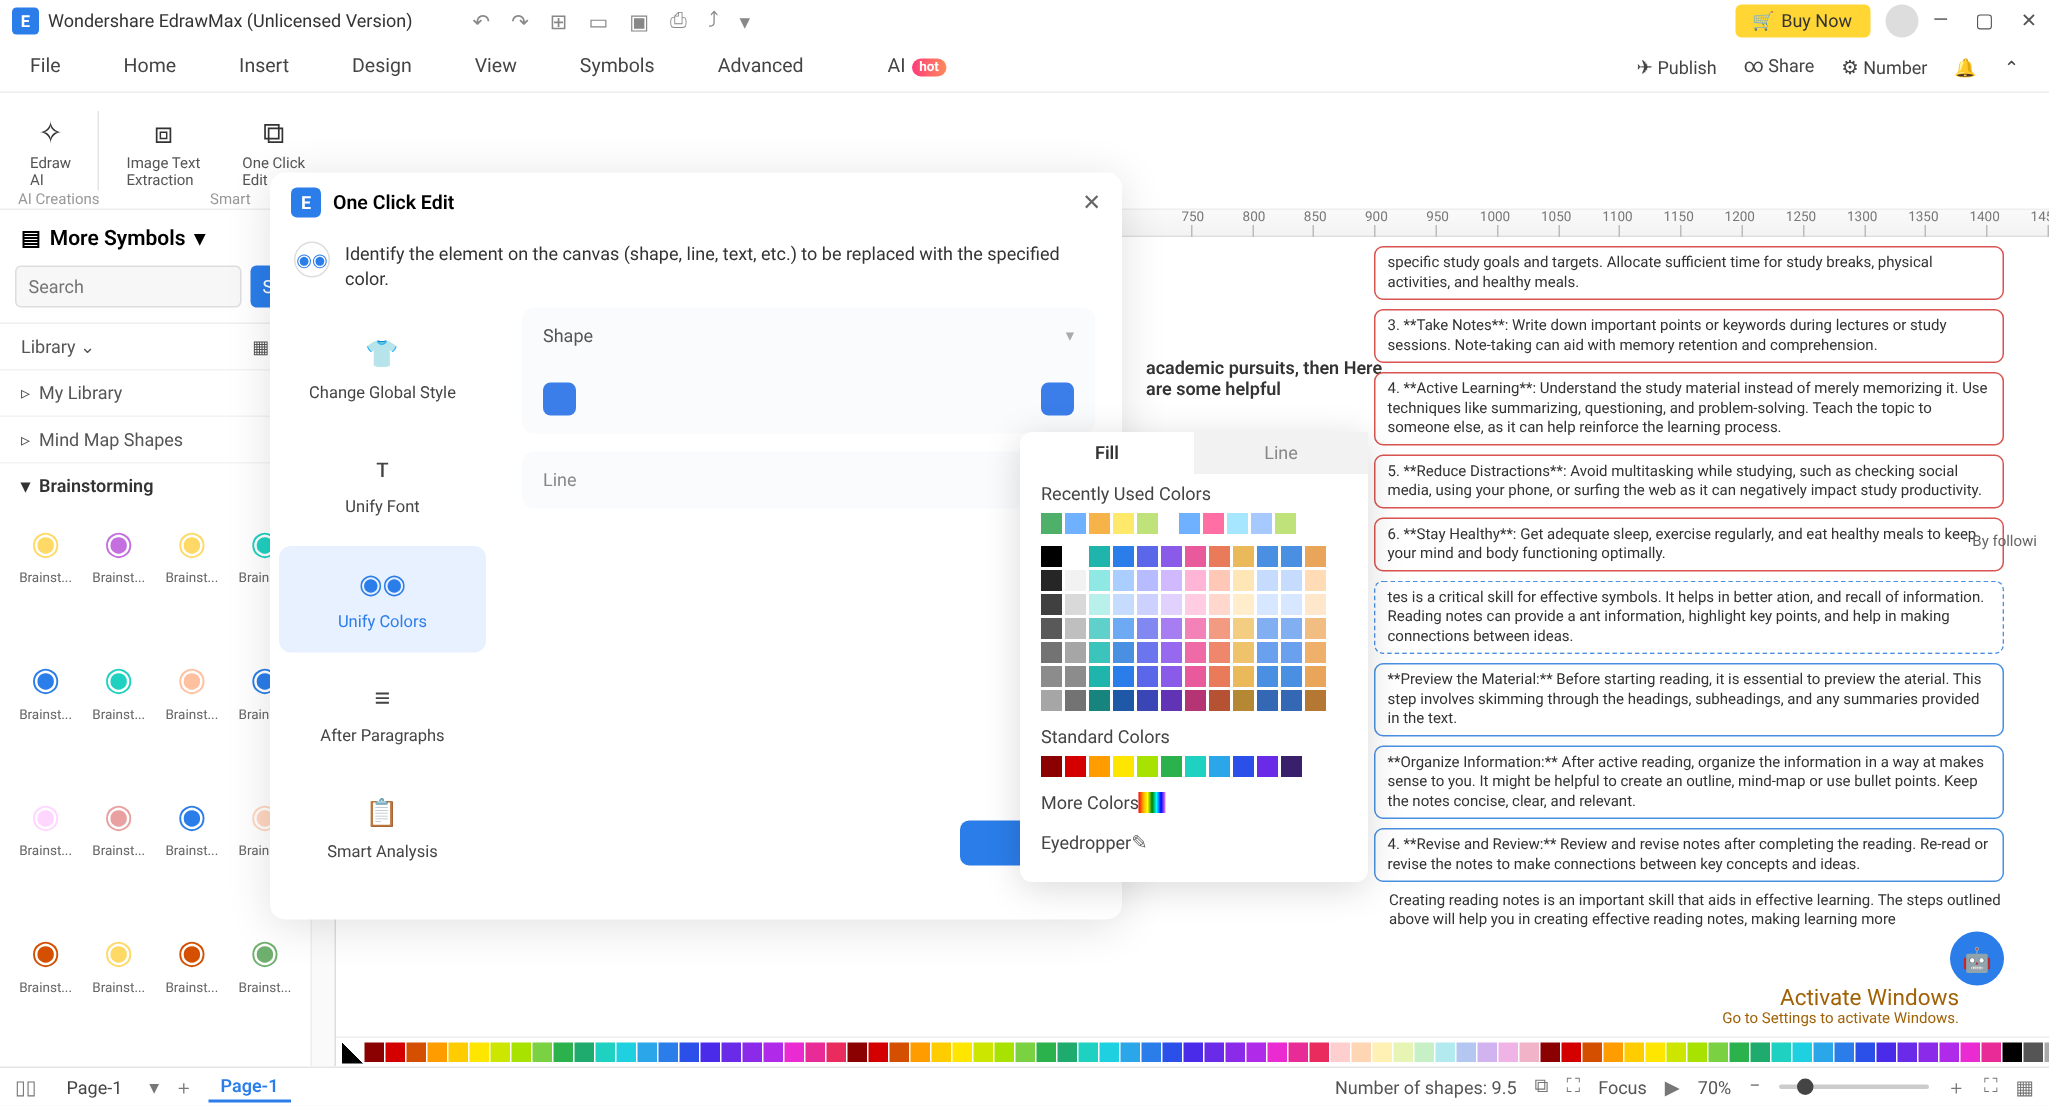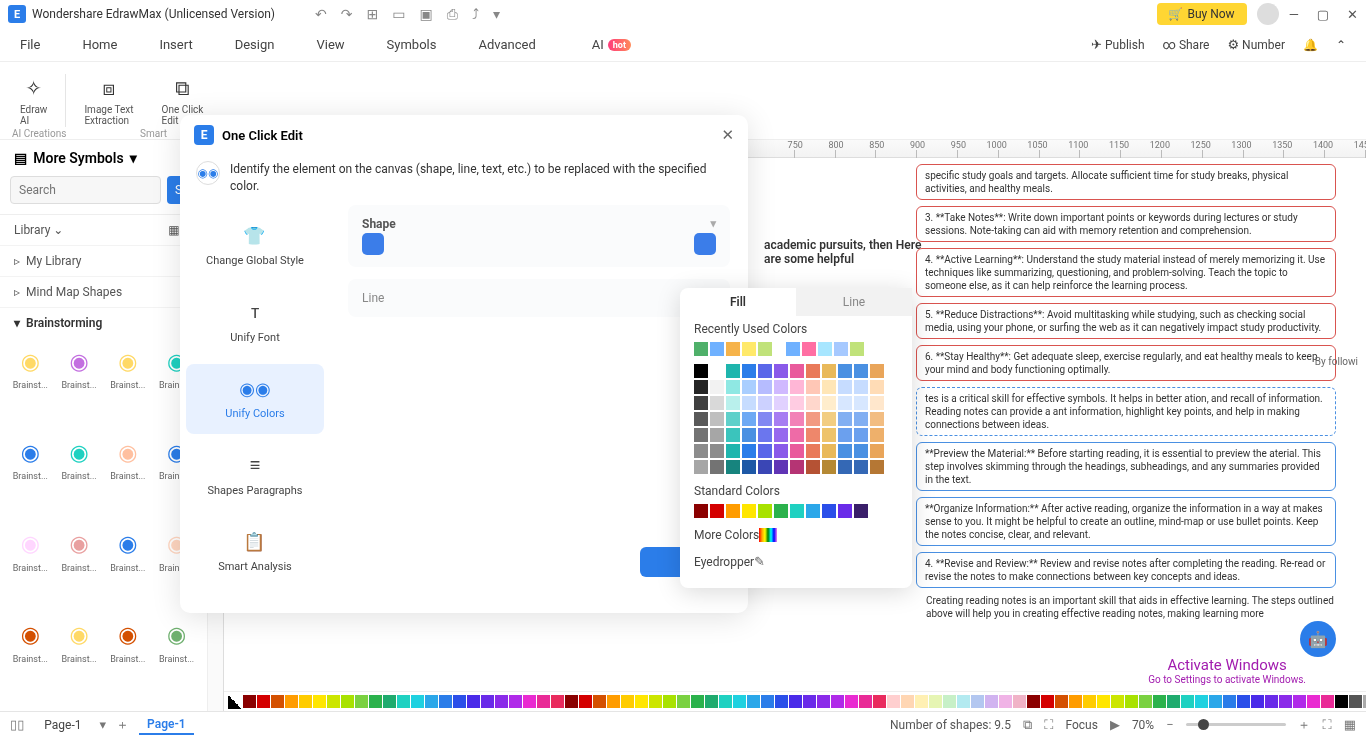--- a/index.html
+++ b/index.html
@@ -72,21 +72,21 @@
 .dialog .dlg-head .title { font-size: 13px; font-weight: 600; }
 .dialog .dlg-head .close { margin-left: auto; font-size: 15px; color: #666; cursor: pointer; }
 .dialog .desc-row { display: flex; padding: 6px 16px 10px; gap: 10px; font-size: 12px; color: #333; line-height: 1.4; }
 .dialog .desc-row .bot { width: 24px; height: 24px; border: 1px solid #ddd; border-radius: 50%; display: flex; align-items: center; justify-content: center; color: #2b7de9; flex: 0 0 auto; font-size: 12px; }
 .dialog .body { display: flex; flex: 1; }
 .dialog .side { width: 150px; display: flex; flex-direction: column; padding: 6px; gap: 6px; }
 .dialog .side .s-item { display: flex; flex-direction: column; align-items: center; justify-content: center; padding: 14px 6px; font-size: 11px; color: #444; border-radius: 8px; gap: 8px; }
 .dialog .side .s-item.active { background: #e8f1ff; color: #2b7de9; }
 .dialog .side .s-item .sic { font-size: 18px; }
 .dialog .main { flex: 1; padding: 0 18px 18px 18px; display: flex; flex-direction: column; gap: 12px; }
-.dialog .card { background: #fafbfc; border-radius: 8px; padding: 12px 14px; display: flex; flex-direction: column; gap: 2px; font-weight: bold; }
+.dialog .card { background: #fafbfc; border-radius: 8px; padding: 12px 14px; display: flex; flex-direction: column; gap: 24px; }
 .dialog .card .top { display: flex; align-items: center; justify-content: space-between; }
 .dialog .card .label { font-size: 12px; color: #555; }
 .dialog .card .drop { color: #aaa; font-size: 11px; }
 .dialog .swatch-row { display: flex; justify-content: space-between; }
 .dialog .swatch { width: 22px; height: 22px; background: #3b7de9; border-radius: 5px; }
 .dialog .line-card { background: #fafbfc; border-radius: 8px; padding: 12px 14px; font-size: 12px; color: #888; }
 .dialog .footer { display: flex; justify-content: flex-end; padding: 0 18px 18px; }
 .dialog .start-btn { background: #2b7de9; width: 72px; height: 30px; border-radius: 6px; }
 
 
@@ -114,21 +114,21 @@
 .statusbar .pg.inactive { color: #444; font-weight: 400; border: none; }
 .statusbar .spacer { flex: 1; }
 .statusbar .slider { width: 100px; height: 3px; background: #ccc; border-radius: 2px; position: relative; }
 .statusbar .slider::before { content:''; position:absolute; left: 12px; top: -4px; width: 11px; height: 11px; background: #444; border-radius: 50%; }
 .statusbar .icon-btn { color: #777; font-size: 13px; }
 
 
 .ai-bubble { position: absolute; right: 30px; bottom: 80px; width: 36px; height: 36px; background: #2b7de9; border-radius: 50%; color: #fff; display: flex; align-items: center; justify-content: center; font-size: 16px; z-index: 50; }
 
 
-.watermark { position: absolute; right: 60px; bottom: 52px; color: #a21caf; font-size: 15px; z-index: 40; text-align: center; }
+.watermark { position: absolute; right: 60px; bottom: 52px; color: #a16207; font-size: 15px; z-index: 40; text-align: right; }
 .watermark .sub { font-size: 10px; }
 
 </style>
 </head>
 <body>
 
 <div class="titlebar">
   <div class="logo">E</div>
   <span class="title">Wondershare EdrawMax (Unlicensed Version)</span>
   <div class="qat">
@@ -463,21 +463,21 @@
       <div class="s-item">
           <span class="sic">ᴛ</span>
           <span>Unify Font</span>
         </div>
       <div class="s-item active">
           <span class="sic">◉◉</span>
           <span>Unify Colors</span>
         </div>
       <div class="s-item">
           <span class="sic">≡</span>
-          <span>Shapes Paragraphs</span>
+          <span>After Paragraphs</span>
         </div>
       <div class="s-item">
           <span class="sic">📋</span>
           <span>Smart Analysis</span>
         </div>
     </div>
     <div class="main">
       <div class="card">
         <div class="top">
           <span class="label">Shape</span>

